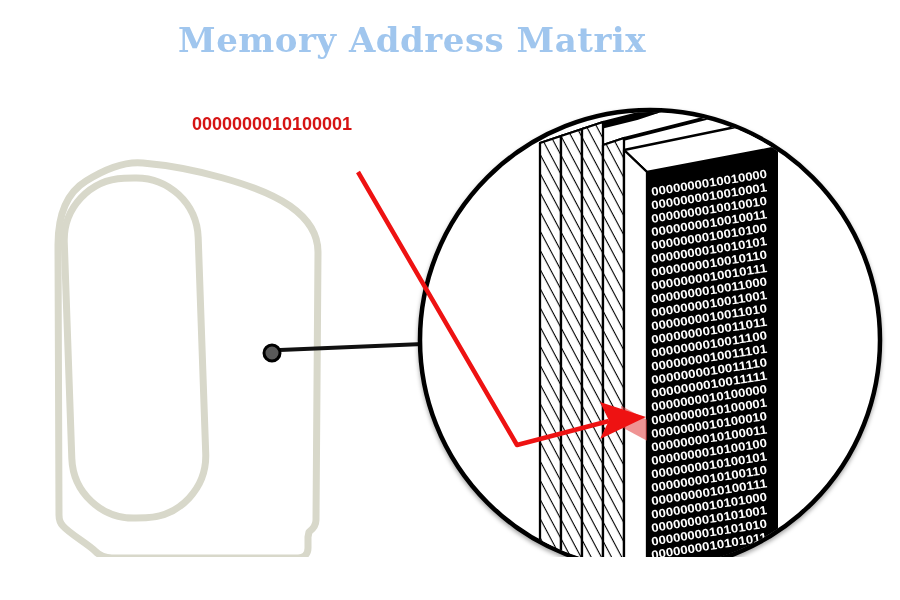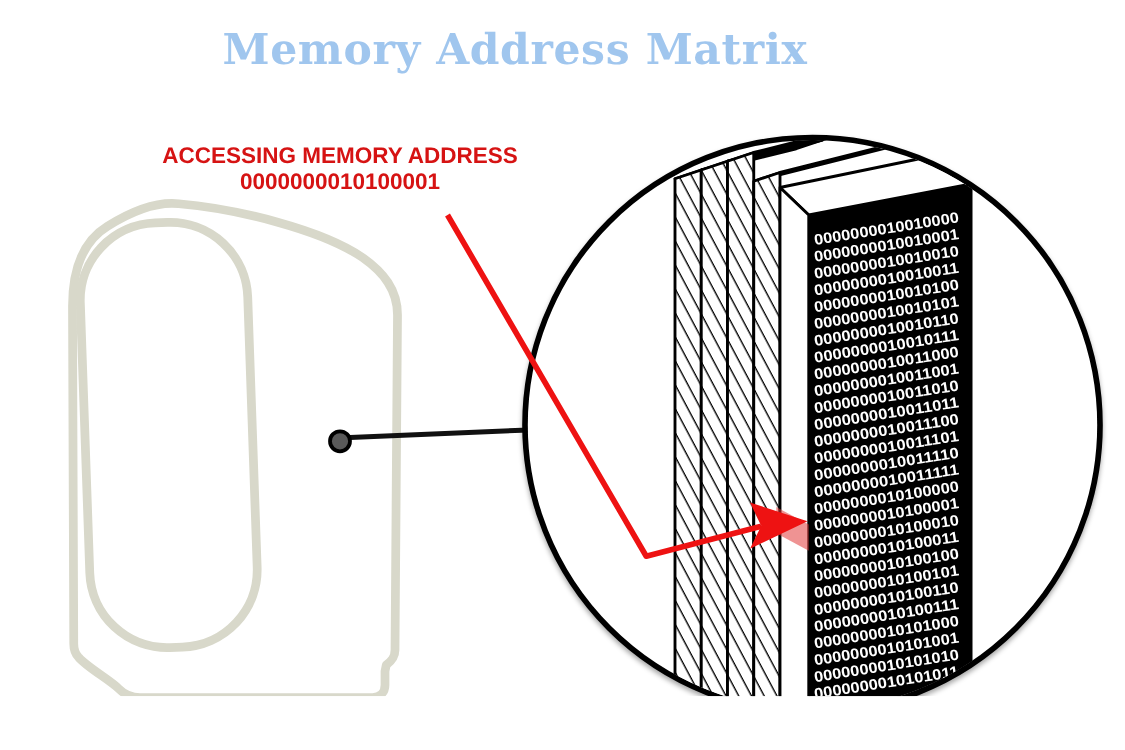--- a/index.html
+++ b/index.html
@@ -30,21 +30,20 @@
   }
 </style>
 </head>
 <body>
 
 <div class="stage">
 
   <div class="page-title">Memory Address Matrix</div>
 
   <div class="callout">
-    <div>ACCESSING MEMORY ADDRESS</div>
     <div>0000000010100001</div>
   </div>
 
   <svg class="diagram" width="900" height="600" viewBox="0 0 900 600">
     <defs>
       <pattern id="hatch" patternUnits="userSpaceOnUse" width="9" height="9" patternTransform="rotate(62)">
         <rect width="9" height="9" fill="#ffffff"></rect>
         <line x1="0" y1="0" x2="9" y2="0" stroke="#000000" stroke-width="2.2"></line>
       </pattern>
       <clipPath id="lens-clip">

